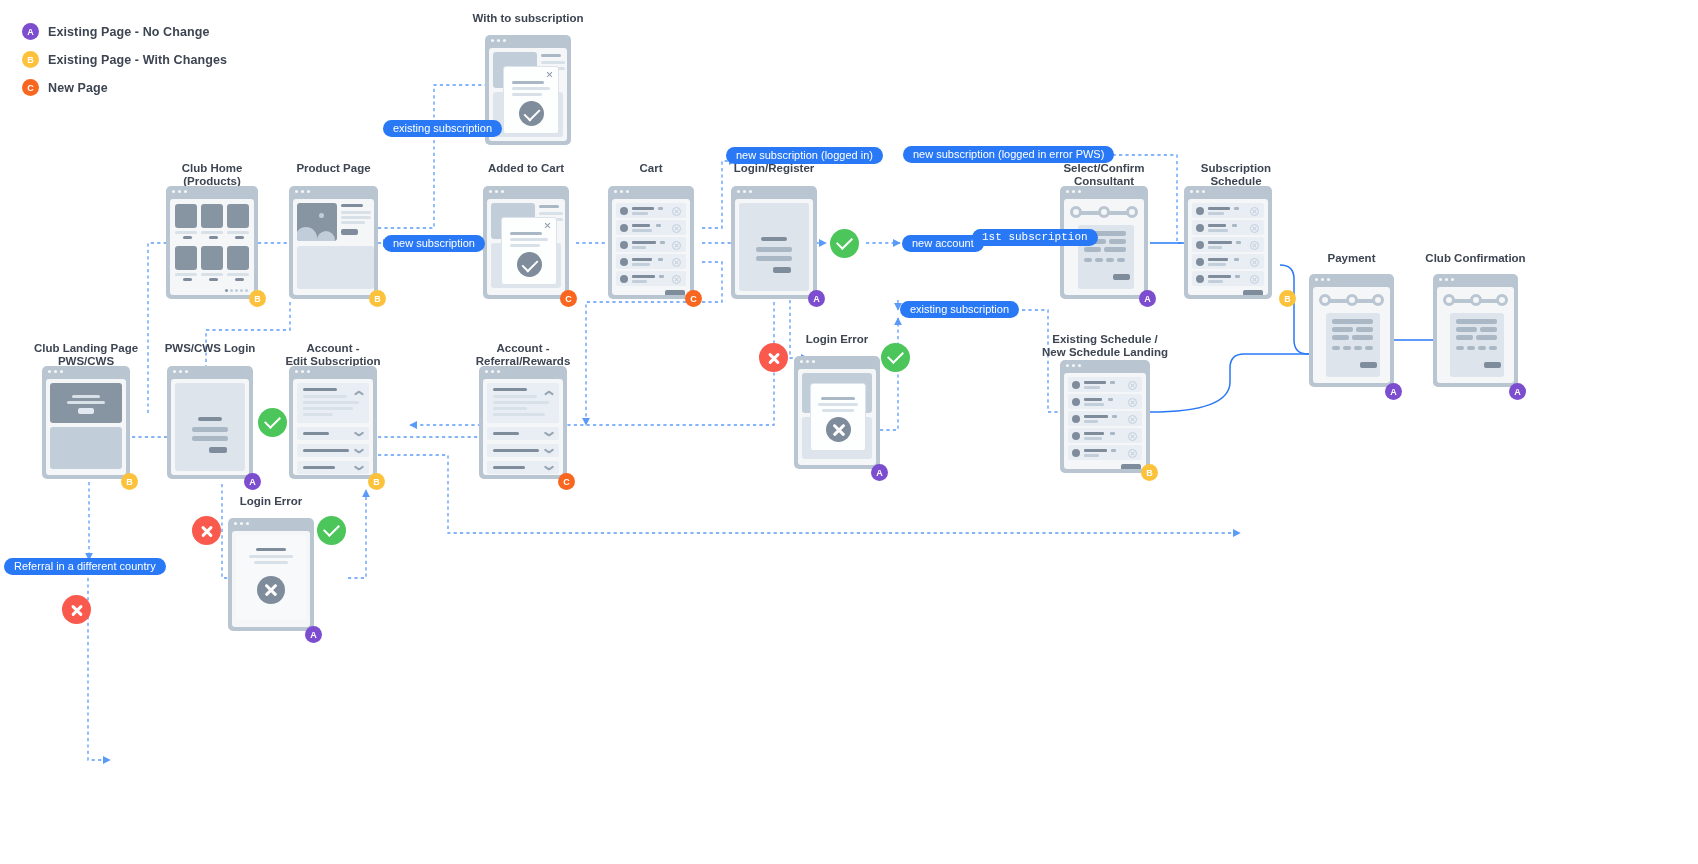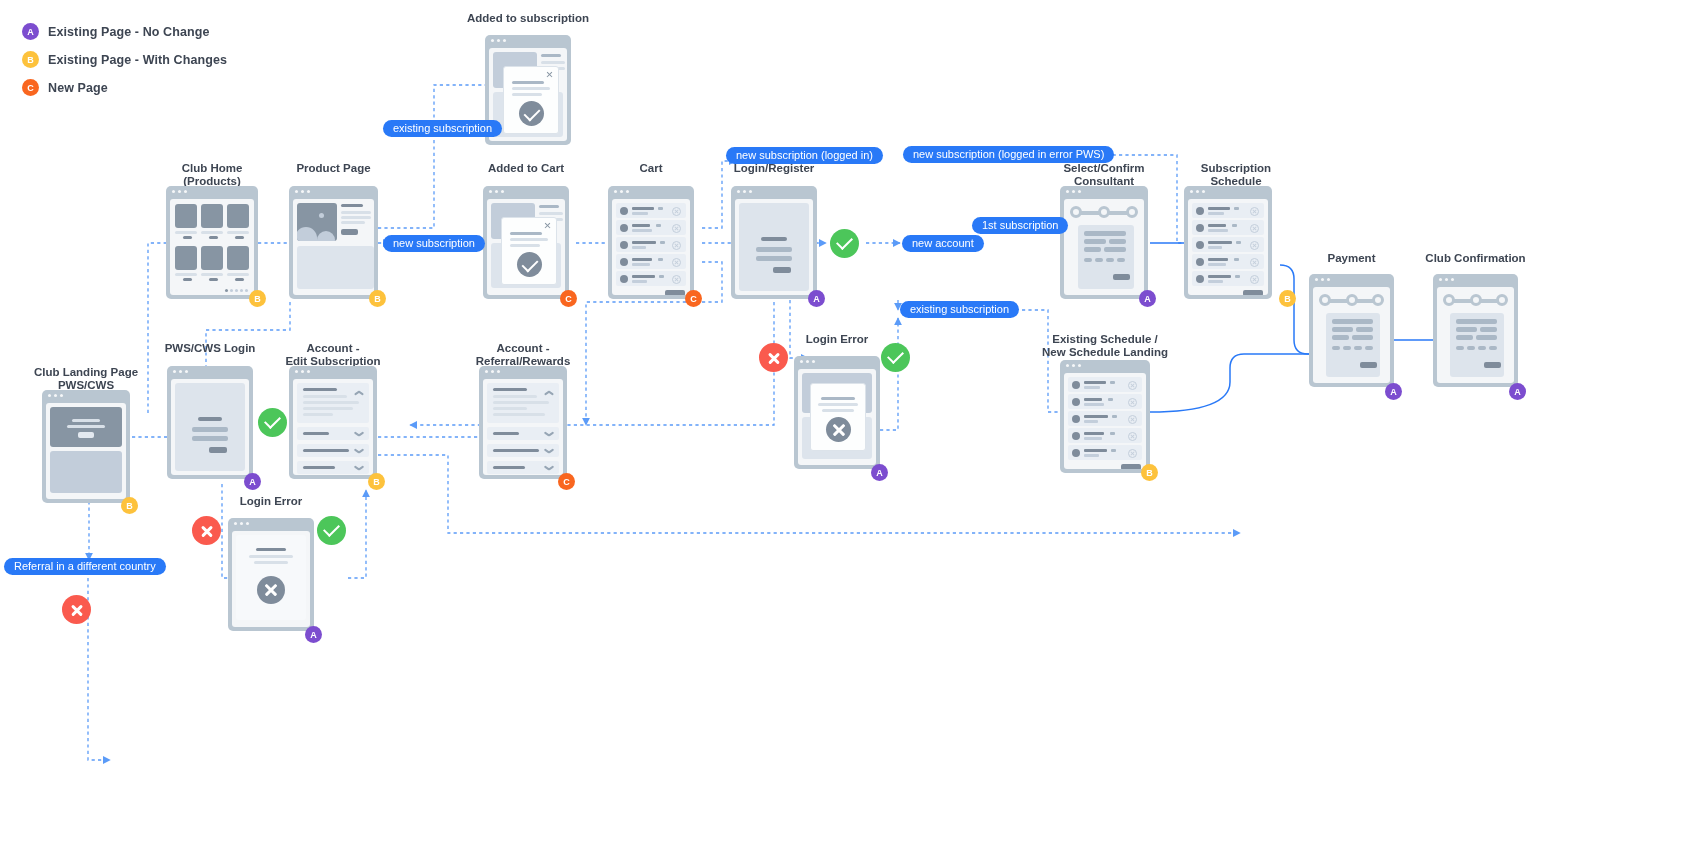--- a/index.html
+++ b/index.html
@@ -192,21 +192,21 @@
       <span class="legend-dot" style="background:#fdc23c">B</span>
       <span class="legend-label">Existing Page - With Changes</span>
     </div>
     <div class="legend-row">
       <span class="legend-dot" style="background:#f9661f">C</span>
       <span class="legend-label">New Page</span>
     </div>
   </div>
 
   <div class="node" style="left:485px;top:12px;width:86px;height:130px;">
-    <div class="node-title" style="top:0;">Added to subscription</div>
+    <div class="node-title" style="top:0;">With to subscription</div>
     <div class="frame" style="left:0;top:23px;width:86px;height:110px;">
       <div class="titlebar">
           <span class="dots">
             <i></i>
             <i></i>
             <i></i>
           </span>
         </div>
       <div class="canvas">
         <div class="block soft" style="left:4px;top:4px;width:44px;height:36px;"></div>
@@ -631,21 +631,21 @@
             <span class="l2" style="width:15px"></span>
             <span class="l3" style="left:43px"></span>
             <span class="x"></span>
           </div>
         <div class="bar dark" style="right:5px;top:91px;width:20px;height:6px;"></div>
       </div>
     </div>
     <div class="pbadge" style="background:#fdc23c;right:-8px;bottom:-6px;">B</div>
   </div>
 
-  <div class="node" style="left:42px;top:342px;width:88px;height:142px;margin-top:24px;">
+  <div class="node" style="left:42px;top:342px;width:88px;height:142px;">
     <div class="node-title" style="top:0;">
       <span>Club Landing Page</span><br>
       <span>PWS/CWS</span>
     </div>
     <div class="frame" style="left:0;top:24px;width:88px;height:113px;">
       <div class="titlebar">
           <span class="dots">
             <i></i>
             <i></i>
             <i></i>
@@ -781,21 +781,21 @@
     </div>
     <div class="pbadge" style="background:#7c4dcf;right:-8px;bottom:-6px;">A</div>
   </div>
 
 
   <div class="pill" style="left:383px;top:120px;">existing subscription</div>
   <div class="pill" style="left:383px;top:235px;">new subscription</div>
   <div class="pill" style="left:726px;top:147px;">new subscription (logged in)</div>
   <div class="pill" style="left:903px;top:146px;">new subscription (logged in error PWS)</div>
   <div class="pill" style="left:902px;top:235px;">new account</div>
-  <div class="pill" style="left:972px;top:217px;">1st subscription</div>
+  <div class="pill" style="left:972px;top:229px;font-family:Liberation Mono, monospace;">1st subscription</div>
   <div class="pill" style="left:900px;top:301px;">existing subscription</div>
   <div class="pill" style="left:4px;top:558px;">Referral in a different country</div>
 
   <div class="gate ok" style="left:830px;top:229px;">
       <span class="g-ck"></span>
     </div>
   <div class="gate no" style="left:759px;top:343px;">
       <span class="g-x"></span>
     </div>
   <div class="gate ok" style="left:881px;top:343px;">

